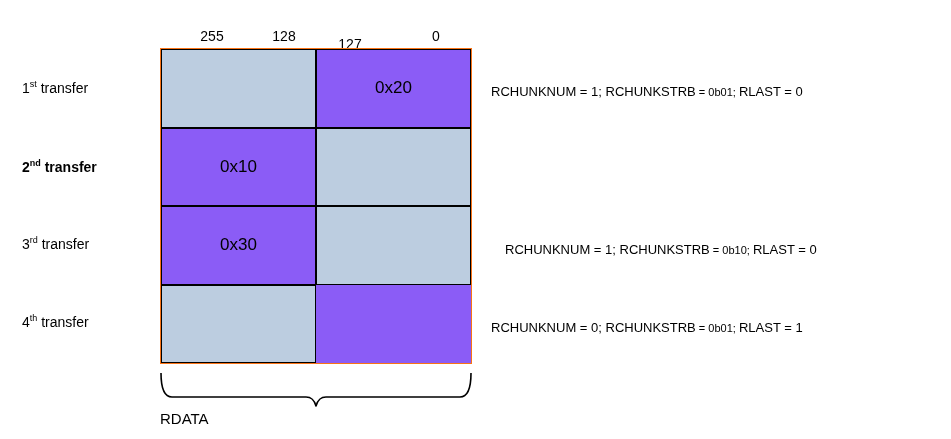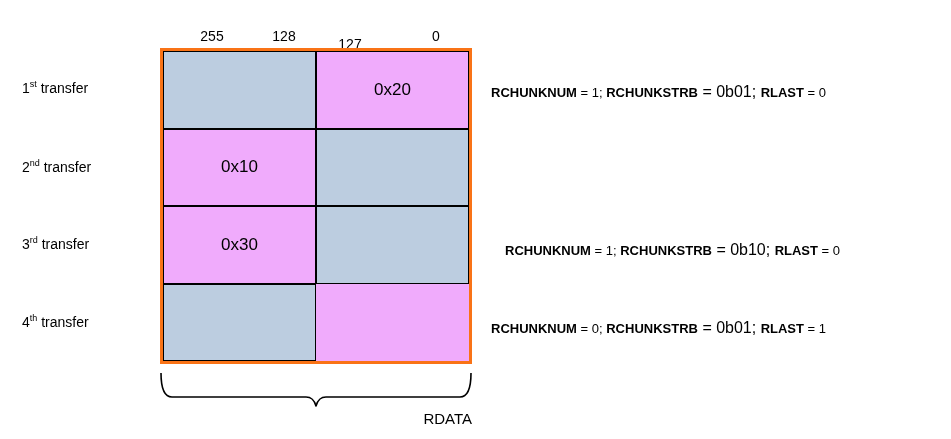--- a/index.html
+++ b/index.html
@@ -26,21 +26,21 @@
     font-size: 14px;
     line-height: 16px;
     white-space: nowrap;
   }
   .transfer-label sup {
     font-size: 9px;
     vertical-align: super;
     line-height: 0;
   }
   .tl-1 { top: 80px; }
-  .tl-2 { top: 159px; }
+  .tl-2 { top: 159px; font-weight: bold; }
   .tl-3 { top: 236px; }
   .tl-4 { top: 314px; }
 
   
   .bit-label {
     position: absolute;
     top: 28px;
     transform: translateX(-50%);
     font-size: 14px;
     line-height: 17px;
@@ -53,64 +53,64 @@
   
   .grid {
     position: absolute;
     left: 160px;
     top: 48px;
     width: 312px;
     height: 316px;
     display: grid;
     grid-template-columns: 1fr 1fr;
     grid-template-rows: 1fr 1fr 1fr 1fr;
-    border: 3px solid #f97316;
+    border: 1px solid #f97316;
     box-sizing: border-box;
-    background: #f0abfc;
+    background: #8b5cf6;
   }
   .cell {
     border: 1px solid #000000;
     display: flex;
     align-items: center;
     justify-content: center;
     font-size: 17px;
   }
   .cell.shaded {
     background: var(--shaded, #bccde0);
   }
 
   
   .ann {
     position: absolute;
     left: 491px;
     font-size: 13px;
     line-height: 17px;
     white-space: pre;
   }
-  .ann .fld { font-weight: bold; }
-  .ann .big { font-size: 16px; }
+  .ann .fld { font-weight: normal; }
+  .ann .big { font-size: 11px; }
   .ann-1 { top: 83px; }
   .ann-2 { top: 162px; }
   .ann-3 { top: 241px; padding-left: 14px; }
   .ann-4 { top: 319px; }
 
   
   .brace {
     position: absolute;
     left: 160px;
     top: 373px;
     width: 312px;
     height: 35px;
   }
   .brace-label {
     position: absolute;
     left: 160px;
     top: 410px;
     width: 312px;
-    text-align: right;
+    text-align: left;
     font-size: 15px;
   }
 </style>
 </head>
 <body>
 
 <div class="canvas">
 
   <div class="transfer-label tl-1"><span>1</span><sup>st</sup> <span>transfer</span></div>
   <div class="transfer-label tl-2"><span>2</span><sup>nd</sup> <span>transfer</span></div>

